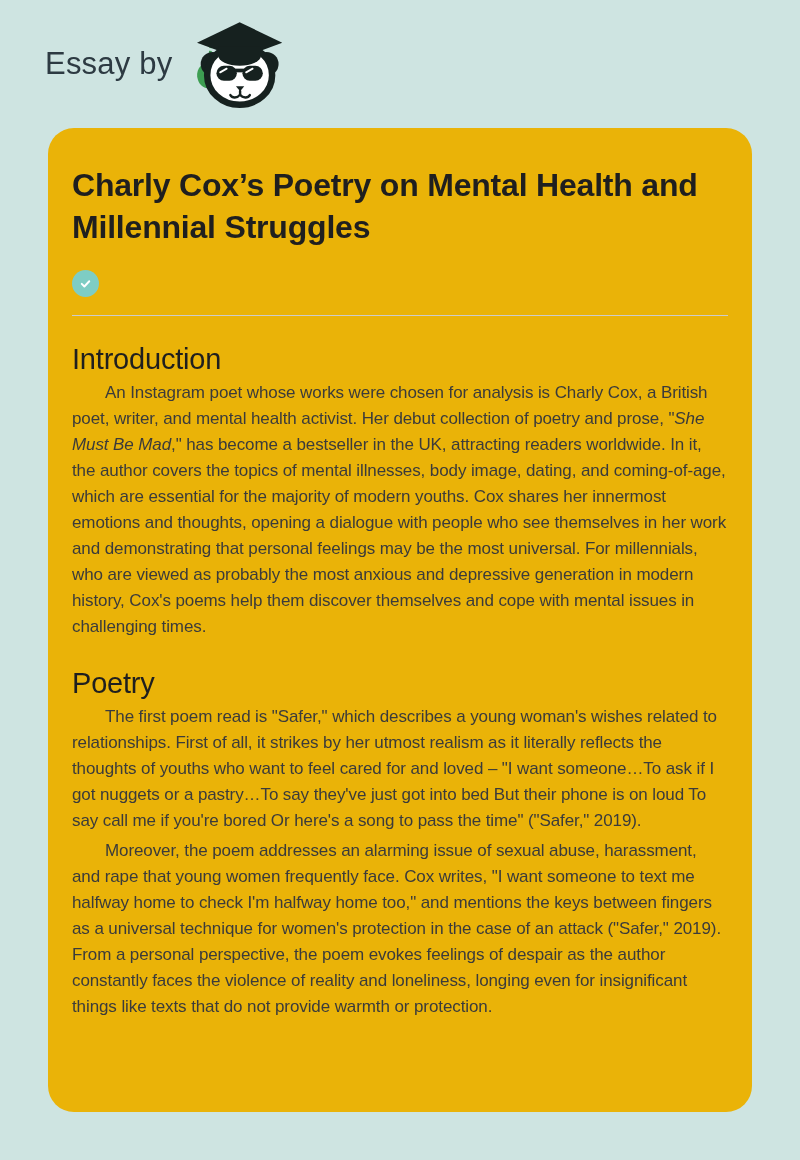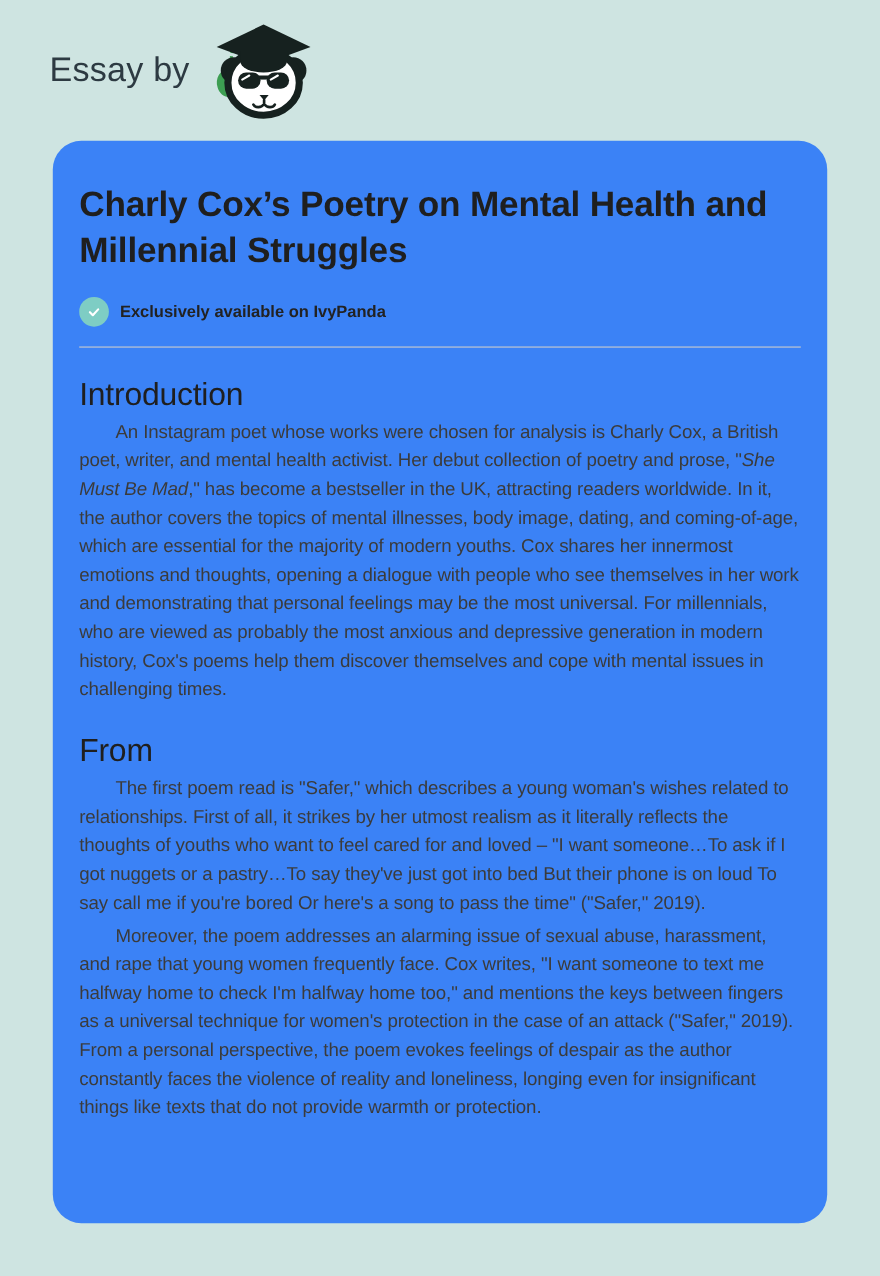--- a/index.html
+++ b/index.html
@@ -35,21 +35,21 @@
     line-height: 1;
     padding-top: 6px;
   }
   .brand-reg { font-size: 17px; line-height: 1; padding-top: 2px; }
 
   
   .card {
     margin-left: 48px;
     width: 704px;
     height: 984px;
-    background: #3b82f6;
+    background: #eab308;
     border-radius: 26px;
     padding: 36px 24px 0 24px;
   }
   .article-title {
     font-size: 32px;
     line-height: 42px;
     font-weight: 700;
     color: #1f1f1f;
     letter-spacing: -0.2px;
   }
@@ -129,28 +129,27 @@
 
 <main class="card">
   <h1 class="article-title">Charly Cox’s Poetry on Mental Health and Millennial Struggles</h1>
 
   <div class="badge-row">
     <span class="badge-circle">
       <svg viewBox="0 0 20 20" xmlns="http://www.w3.org/2000/svg" aria-hidden="true">
         <polyline points="5,10.5 8.5,14 15,7" fill="none" stroke="#ffffff" stroke-width="2.6" stroke-linecap="round" stroke-linejoin="round"></polyline>
       </svg>
     </span>
-    <span class="badge-label">Exclusively available on IvyPanda</span>
   </div>
 
   <hr class="divider">
 
   <section>
     <h2 class="section-heading">Introduction</h2>
     <p class="body-par"><span>An Instagram poet whose works were chosen for analysis is Charly Cox, a British poet, writer, and mental health activist. Her debut collection of poetry and prose, "</span><em>She Must Be Mad</em><span>," has become a bestseller in the UK, attracting readers worldwide. In it, the author covers the topics of mental illnesses, body image, dating, and coming-of-age, which are essential for the majority of modern youths. Cox shares her innermost emotions and thoughts, opening a dialogue with people who see themselves in her work and demonstrating that personal feelings may be the most universal. For millennials, who are viewed as probably the most anxious and depressive generation in modern history, Cox's poems help them discover themselves and cope with mental issues in challenging times.</span></p>
   </section>
 
   <section>
-    <h2 class="section-heading">From</h2>
+    <h2 class="section-heading">Poetry</h2>
     <p class="body-par">The first poem read is "Safer," which describes a young woman's wishes related to relationships. First of all, it strikes by her utmost realism as it literally reflects the thoughts of youths who want to feel cared for and loved – "I want someone…To ask if I got nuggets or a pastry…To say they've just got into bed But their phone is on loud To say call me if you're bored Or here's a song to pass the time" ("Safer," 2019).</p>
     <p class="body-par">Moreover, the poem addresses an alarming issue of sexual abuse, harassment, and rape that young women frequently face. Cox writes, "I want someone to text me halfway home to check I'm halfway home too," and mentions the keys between fingers as a universal technique for women's protection in the case of an attack ("Safer," 2019). From a personal perspective, the poem evokes feelings of despair as the author constantly faces the violence of reality and loneliness, longing even for insignificant things like texts that do not provide warmth or protection.</p>
   </section>
 </main>
 
 </body></html>

